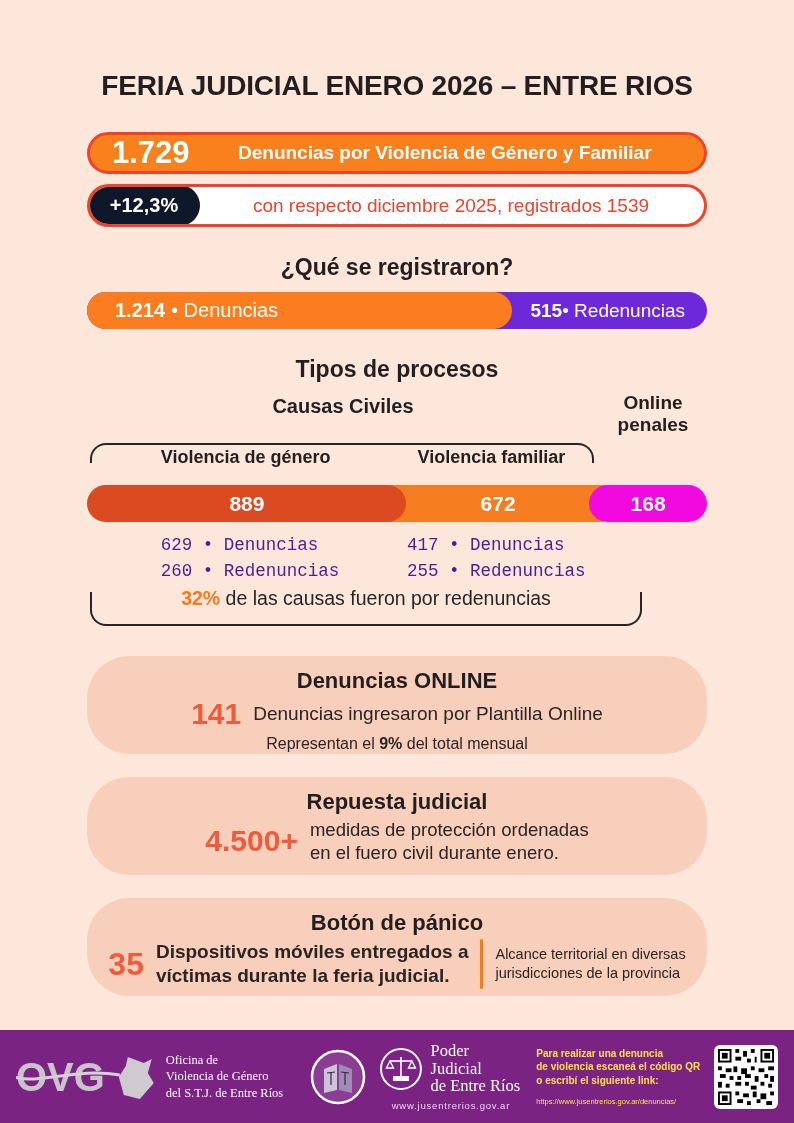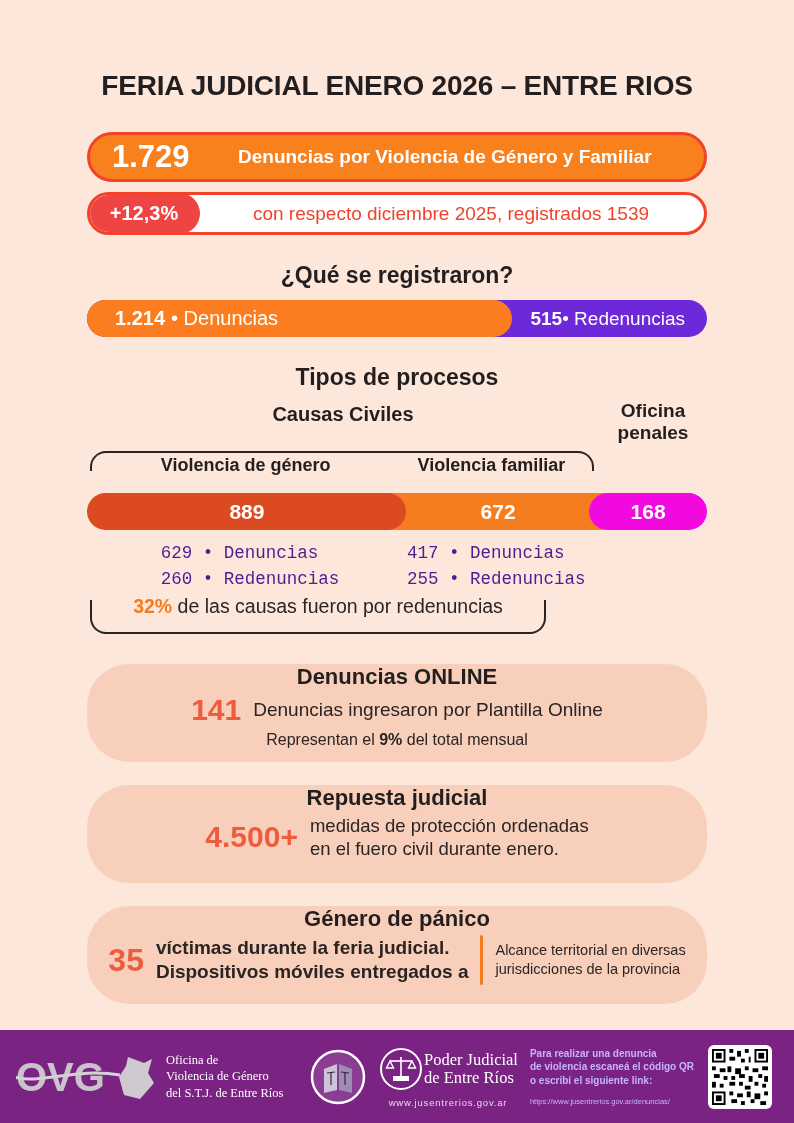--- a/index.html
+++ b/index.html
@@ -2,28 +2,28 @@
 <html><head>
 <meta charset="utf-8">
 <style>
   * { margin:0; padding:0; box-sizing:border-box; }
   body { width:794px; height:1123px; font-family:"Liberation Sans", sans-serif; }
   .page { position:relative; width:794px; height:1123px; background:#fde7da; overflow:hidden; }
   .content { width:620px; margin:0 auto; }
 
   .main-title { margin-top:70px; text-align:center; font-size:28px; font-weight:bold; color:#231e1f; letter-spacing:-0.2px; }
 
-  .banner-total { margin-top:30px; height:50px; border-radius:26px; background:#f8811e; border:3px solid #f2432a;
+  .banner-total { margin-top:30px; height:42px; border-radius:26px; background:#f8811e; border:3px solid #f2432a;
     display:flex; align-items:center; padding:0 22px; gap:18px; }
   .banner-total .big { font-size:31px; font-weight:bold; color:#fff; }
   .banner-total .lbl { font-size:19px; font-weight:bold; color:#fff; flex:1; text-align:center; }
 
   .banner-var { margin-top:10px; height:43px; border-radius:22px; background:#fff; border:3px solid #f2432a;
     display:flex; align-items:stretch; overflow:hidden; }
-  .banner-var .pill { width:112px; margin:-2px; border-radius:22px; background:#ef4444; color:#fff;
+  .banner-var .pill { width:112px; margin:-2px; border-radius:22px; background:#0f172a; color:#fff;
     font-size:20px; font-weight:bold; display:flex; align-items:center; justify-content:center; }
   .banner-var .txt { flex:1; display:flex; align-items:center; justify-content:center; color:#f0422a; font-size:19px; }
 
   .sec-heading { margin-top:27px; text-align:center; font-size:23px; font-weight:bold; color:#231e1f; }
 
   .split-bar { margin-top:11px; position:relative; height:37px; border-radius:19px; background:#6d28d9; }
   .split-bar .seg-orange { position:absolute; left:0; top:0; bottom:0; width:68.5%; border-radius:19px; background:#fb7d1f; }
   .split-bar .txt-l { position:absolute; left:28px; top:0; bottom:0; display:flex; align-items:center; gap:6px; color:#fff; font-size:20px; }
   .split-bar .txt-r { position:absolute; right:22px; top:0; bottom:0; display:flex; align-items:center; color:#fff; font-size:19px; }
   .split-bar b { font-weight:bold; }
@@ -47,49 +47,49 @@
   .tri-bar .s-magenta { left:81%; width:19%; background:#f109df; z-index:2; }
   .tri-bar .num { position:absolute; top:50%; transform:translate(-50%,-50%); z-index:3;
     color:#fff; font-size:21px; font-weight:bold; }
   .tri-bar .n1 { left:25.8%; } .tri-bar .n2 { left:66.3%; } .tri-bar .n3 { left:90.5%; }
 
   .stats-row { margin-top:10px; position:relative; height:54px; }
   .stats-row .grp { position:absolute; transform:translateX(-50%); font-size:17.5px; line-height:1.5;
     color:#4c1d95; white-space:nowrap;font-family:Liberation Mono, monospace; }
   .stats-row .g1 { left:26.3%; } .stats-row .g2 { left:66%; }
 
-  .bracket-bottom { margin-top:6px; margin-left:3px; width:456px; height:34px; position:relative;
+  .bracket-bottom { margin-top:6px; margin-left:3px; width:552px; height:34px; position:relative;
     border:2px solid #2a2425; border-top:none; border-radius:0 0 16px 16px;padding-left:48px; }
   .bracket-bottom .note { position:absolute; top:-5px; left:0; right:0; text-align:center;
     font-size:19.5px; color:#2a2425; background:transparent; }
   .bracket-bottom .note .hl { color:#f47c1f; font-weight:bold; }
 
-  .card { background:#f8cfba; border-radius:42px; height:98px; margin-top:23px; padding-top:0; text-align:center; }
+  .card { background:#f8cfba; border-radius:42px; height:98px; margin-top:23px; padding-top:12px; text-align:center; }
   .card.first { margin-top:30px; }
   .card-title { font-size:22px; font-weight:bold; color:#231e1f; }
   .card-row { margin-top:3px; display:flex; align-items:center; justify-content:center; gap:12px; }
   .card-value { color:#ee5b3d; font-weight:bold; font-size:30px; }
   .card-text { font-size:19px; color:#2a2425; }
   .card-sub { margin-top:4px; font-size:16px; color:#2a2425; }
   .card-sub b { font-weight:bold; }
   .card-lines { text-align:left; font-size:18.5px; color:#2a2425; line-height:1.25; }
   .card .bold-lines { font-weight:bold; font-size:19px; }
   .v-divider { width:3px; height:50px; background:#f47c1f; border-radius:2px; }
   .card-aside { text-align:left; font-size:14.5px; color:#2a2425; line-height:1.35; }
 
   .footer { position:absolute; left:0; right:0; bottom:0; height:93px; background:#7b2383;
     display:flex; align-items:center; padding:0 16px; }
   .ovg-text { margin-left:4px; width:134px; color:#fff; font-family:"Liberation Serif", serif;
     font-size:12.5px; line-height:1.3; }
   .badge { margin-left:10px; flex-shrink:0; }
   .pj-block { margin-left:12px; display:flex; flex-direction:column; align-items:center; }
-  .pj-row { display:flex; align-items:center; }
+  .pj-row { display:flex; align-items:center; gap:7px; }
   .pj-name { color:#fff; font-family:"Liberation Serif", serif; font-size:16.5px; line-height:1.08; }
   .pj-url { margin-top:5px; color:#e8d8ec; font-size:9.5px; letter-spacing:0.8px; }
-  .qr-text { margin-left:12px; width:172px; color:#c4b5fd; }
+  .qr-text { margin-left:12px; width:172px; color:#fde047; }
   .qr-text .l { font-size:10px; font-weight:bold; line-height:1.35; }
   .qr-text .link { margin-top:10px; font-size:7.5px; white-space:nowrap; }
   .qr-box { margin-left:6px; width:64px; height:64px; background:#fff; border-radius:6px;
     display:flex; align-items:center; justify-content:center; flex-shrink:0; }
 </style>
 </head>
 <body>
 
 <div class="page">
   <div class="content">
@@ -120,21 +120,21 @@
       </div>
     </div>
 
     <div class="sec-heading">Tipos de procesos</div>
 
     <div class="proc-head-row">
       <div class="civil-col">
         <div class="civil-title">Causas Civiles</div>
       </div>
       <div class="penal-title">
-        <div>Oficina</div>
+        <div>Online</div>
         <div>penales</div>
       </div>
     </div>
     <div class="bracket-top"></div>
     <div class="col-labels">
       <span class="l1">Violencia de género</span>
       <span class="l2">Violencia familiar</span>
     </div>
 
     <div class="tri-bar">
@@ -179,26 +179,26 @@
       <div class="card-row">
         <span class="card-value">4.500+</span>
         <span class="card-lines">
           <div>medidas de protección ordenadas</div>
           <div>en el fuero civil durante enero.</div>
         </span>
       </div>
     </div>
 
     <div class="card">
-      <div class="card-title">Género de pánico</div>
+      <div class="card-title">Botón de pánico</div>
       <div class="card-row">
         <span class="card-value" style="font-size:32px;">35</span>
         <span class="card-lines bold-lines">
+          <div>Dispositivos móviles entregados a</div>
           <div>víctimas durante la feria judicial.</div>
-          <div>Dispositivos móviles entregados a</div>
         </span>
         <span class="v-divider"></span>
         <span class="card-aside">
           <div>Alcance territorial en diversas</div>
           <div>jurisdicciones de la provincia</div>
         </span>
       </div>
     </div>
 
   </div>

